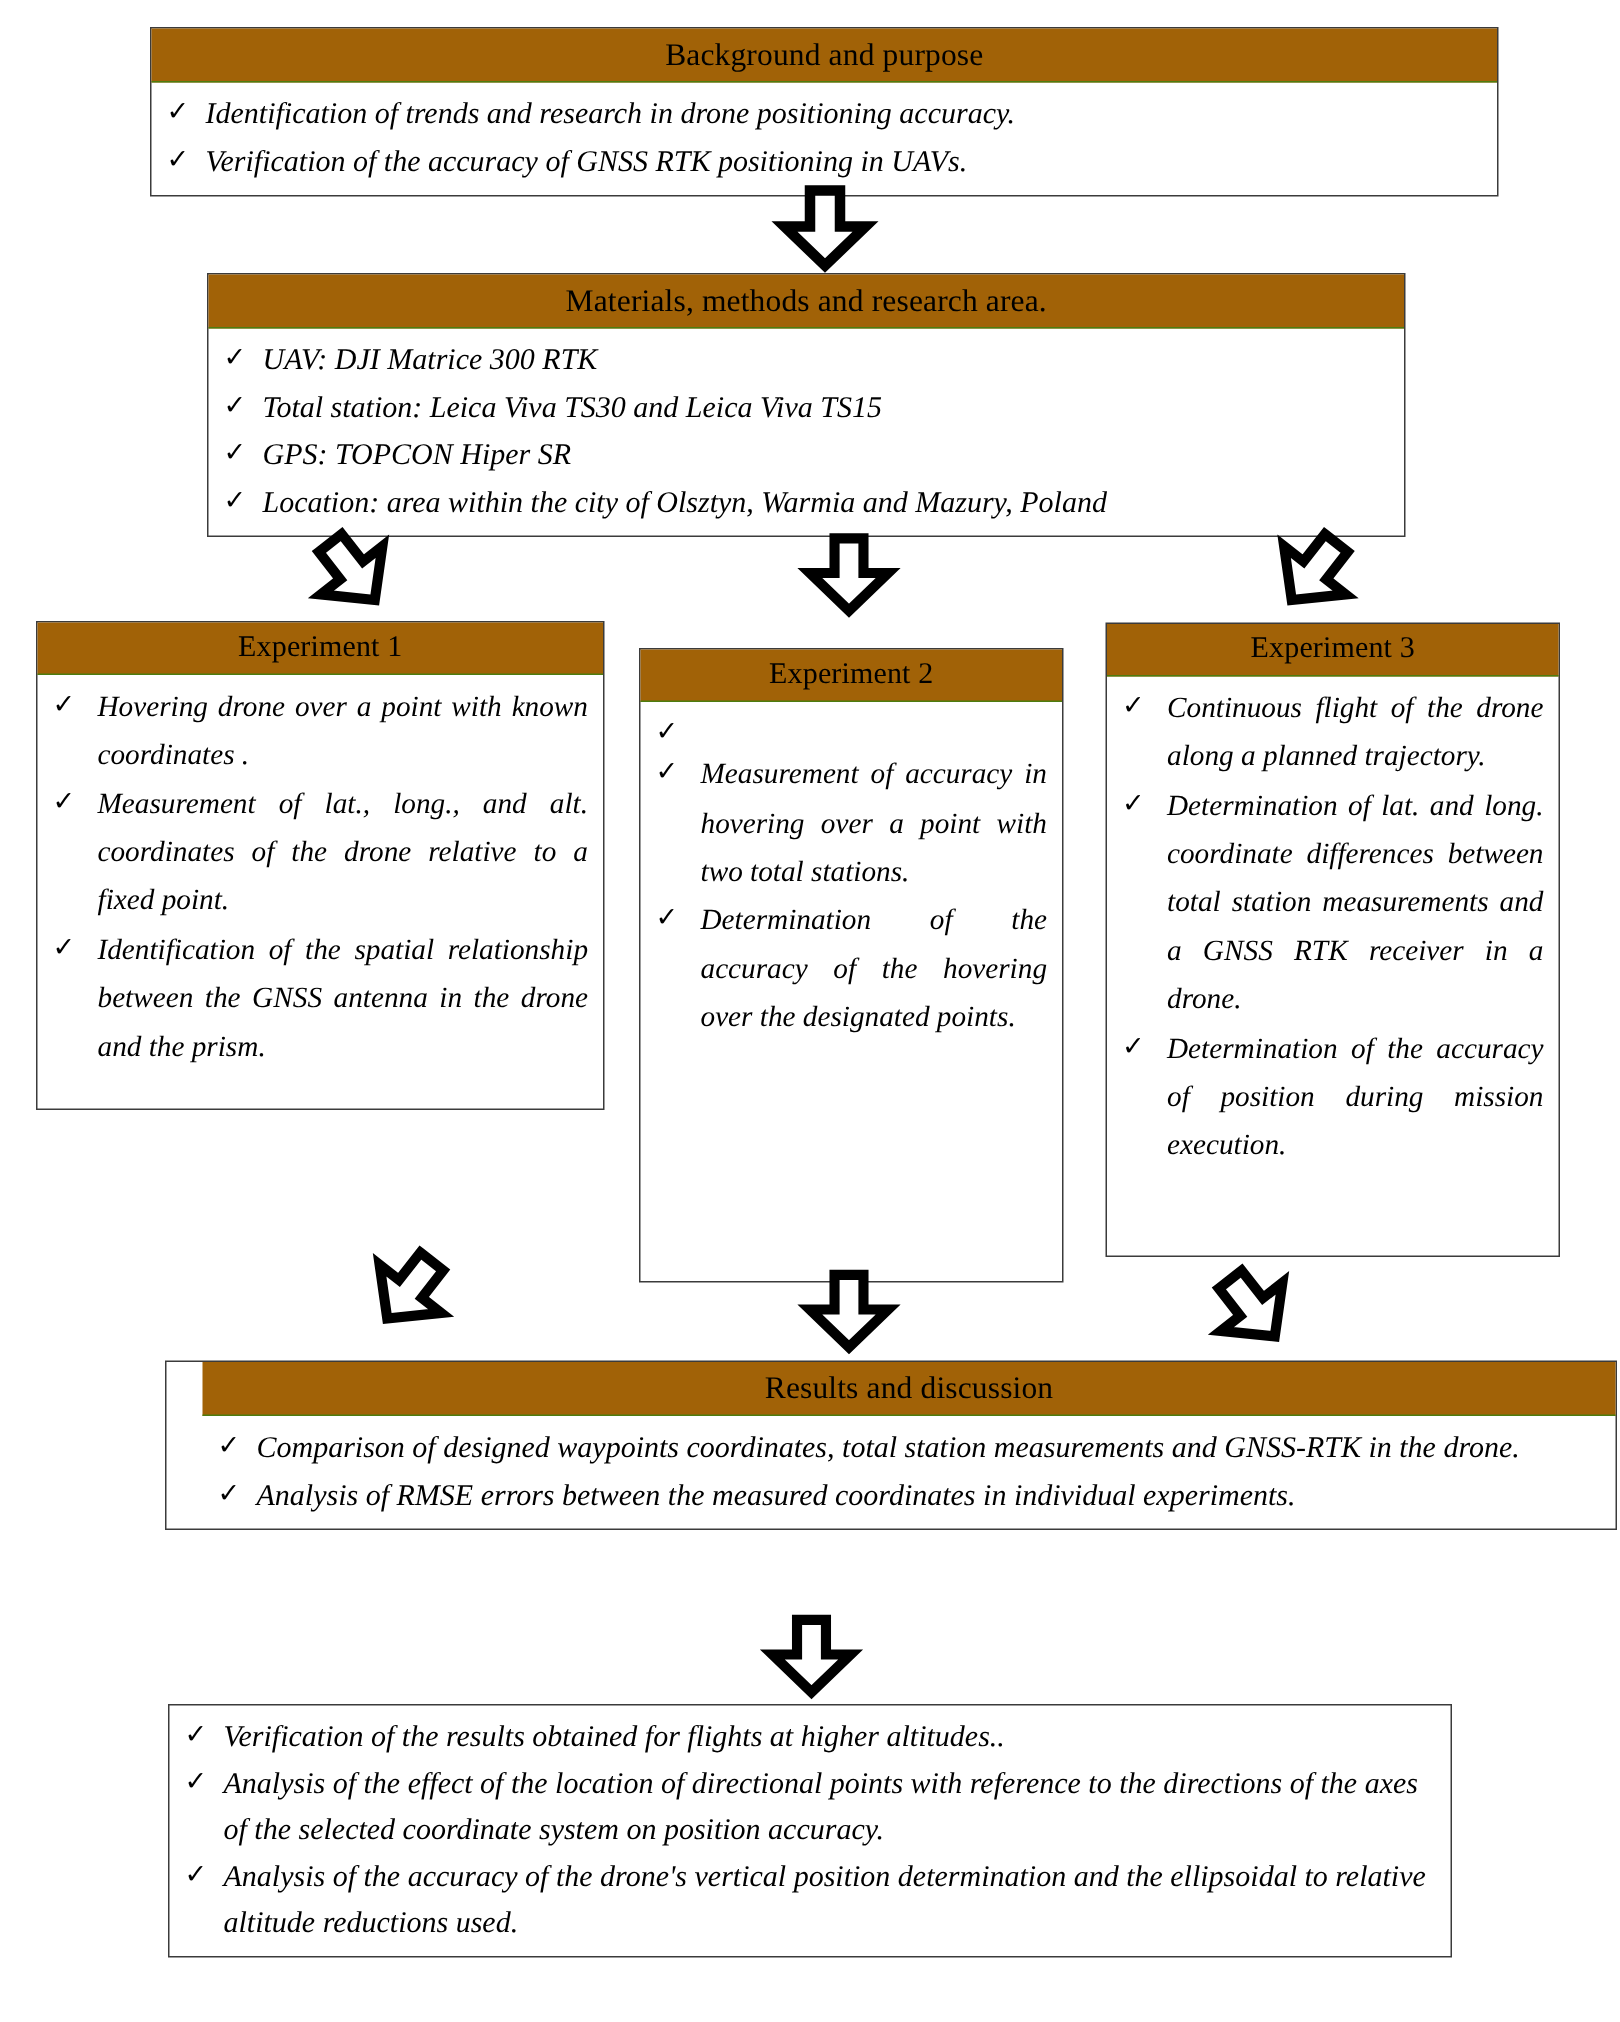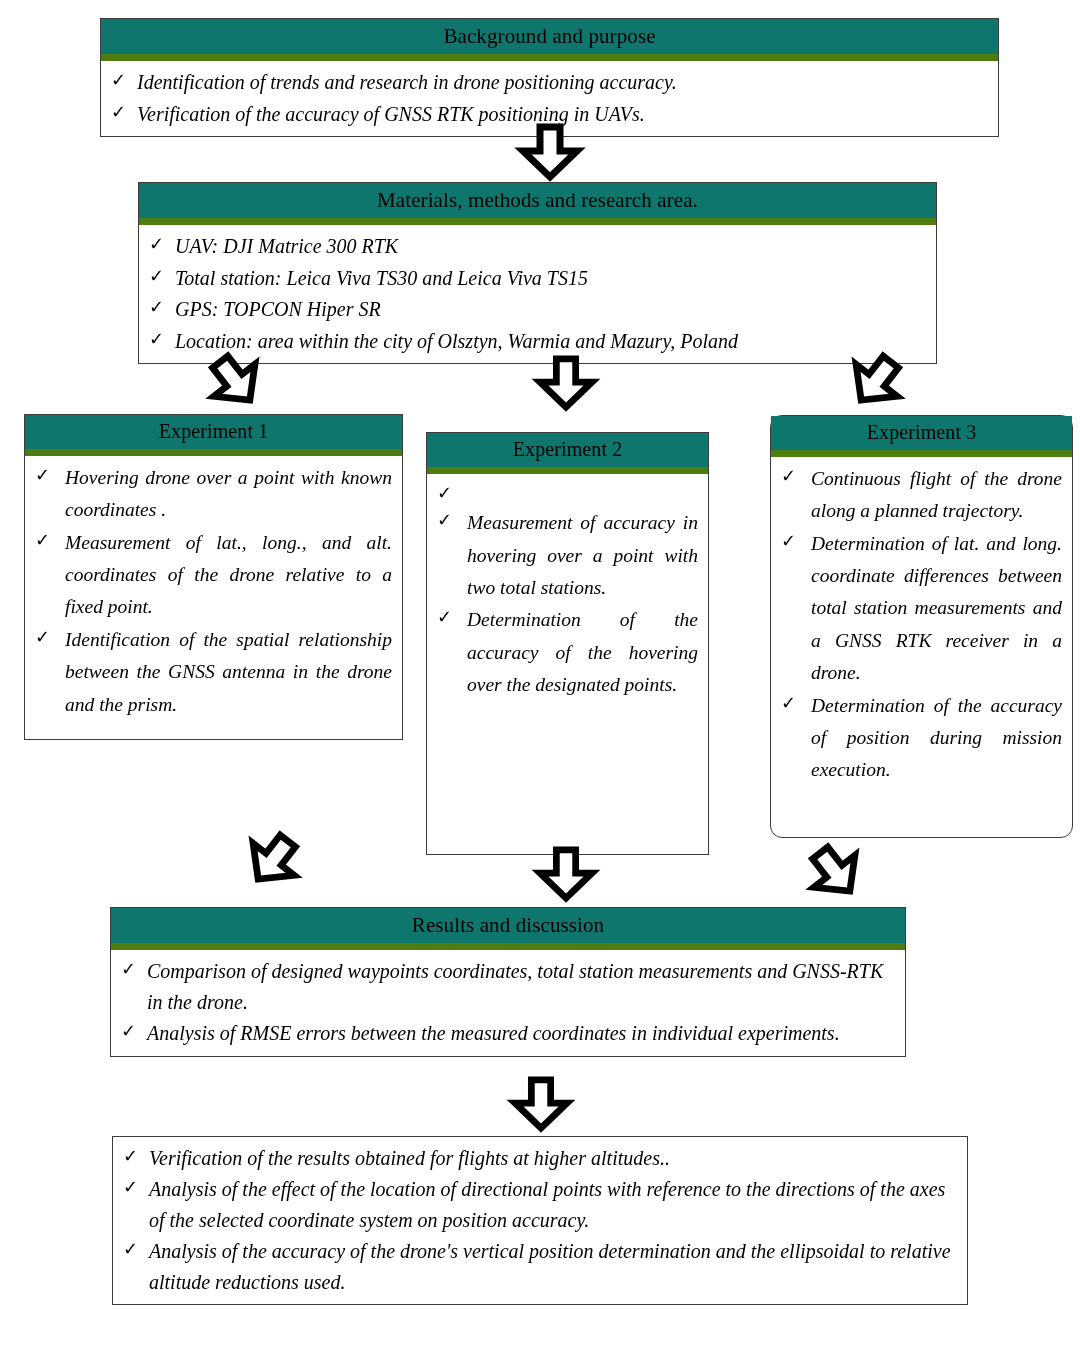--- a/index.html
+++ b/index.html
@@ -16,22 +16,22 @@
     overflow: hidden;
   }
 
   .box {
     position: absolute;
     box-sizing: border-box;
     border: 1px solid #3b3b3b;
     background: #ffffff;
   }
   .box-header {
-    background: #0f766e;
-    border-bottom: 7px solid #4d7c0f;
+    background: #a16207;
+    border-bottom: 1px solid #4d7c0f;
     text-align: center;
     font-size: 21px;
     line-height: 1.35;
     padding: 3px 4px 4px 4px;
     color: #000;
     letter-spacing: 0.1px;
   }
   .box-body {
     padding: 6px 10px 6px 10px;
   }
@@ -71,22 +71,22 @@
   }
   .col .bullet .tick { width: 30px; }
 
   .justify-last-left > :last-child { text-align: left; }
 
   
   #box-background  { left: 100px;  top: 18px;   width: 899px; }
   #box-materials   { left: 138px;  top: 182px;  width: 799px; }
   #box-exp1        { left: 24px;   top: 414px;  width: 379px; height: 326px; }
   #box-exp2        { left: 426px;  top: 432px;  width: 283px; height: 423px; }
-  #box-exp3        { left: 770px;  top: 415px;  width: 303px; height: 423px; border-radius: 12px; }
-  #box-results     { left: 110px;  top: 907px;  width: 796px; }
+  #box-exp3        { left: 737px;  top: 415px;  width: 303px; height: 423px; }
+  #box-results     { left: 110px;  top: 907px;  width: 968px; padding-left: 24px; }
   #box-findings    { left: 112px;  top: 1136px; width: 856px; }
 
   #box-exp1 .box-header,
   #box-exp2 .box-header,
   #box-exp3 .box-header { font-size: 20px; }
 
   
   .arrow {
     position: absolute;
     pointer-events: none;

